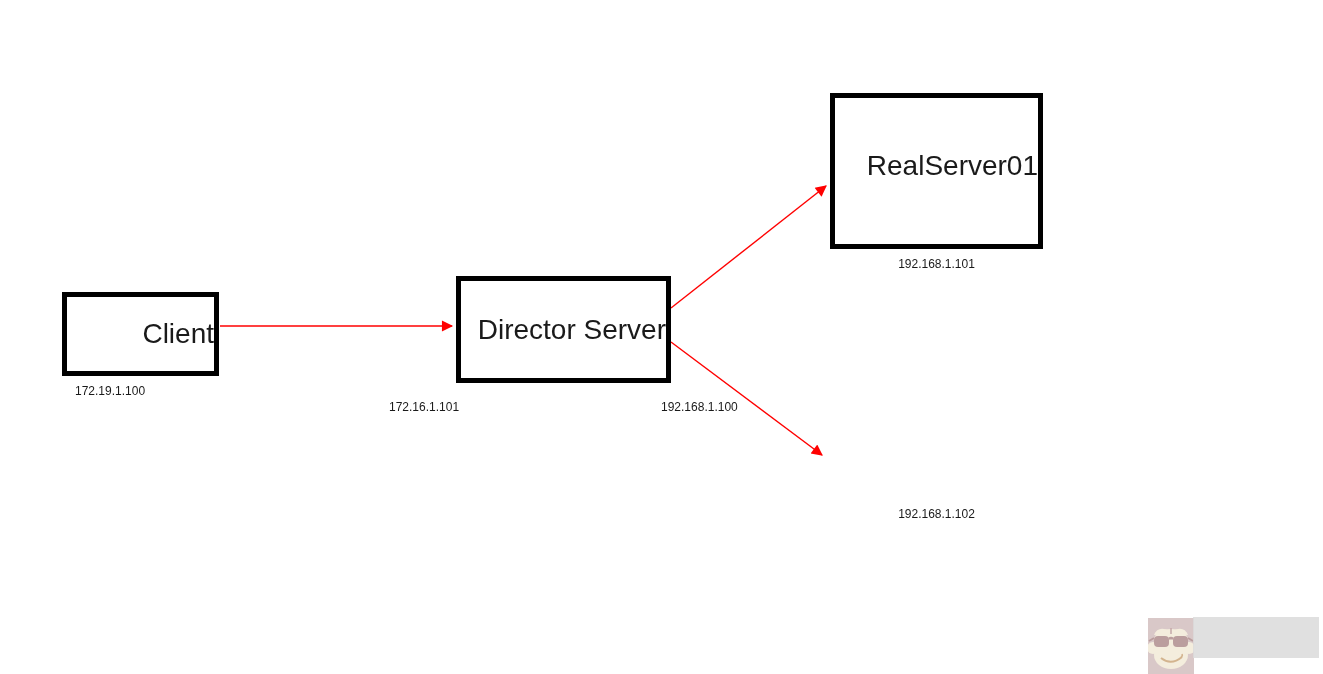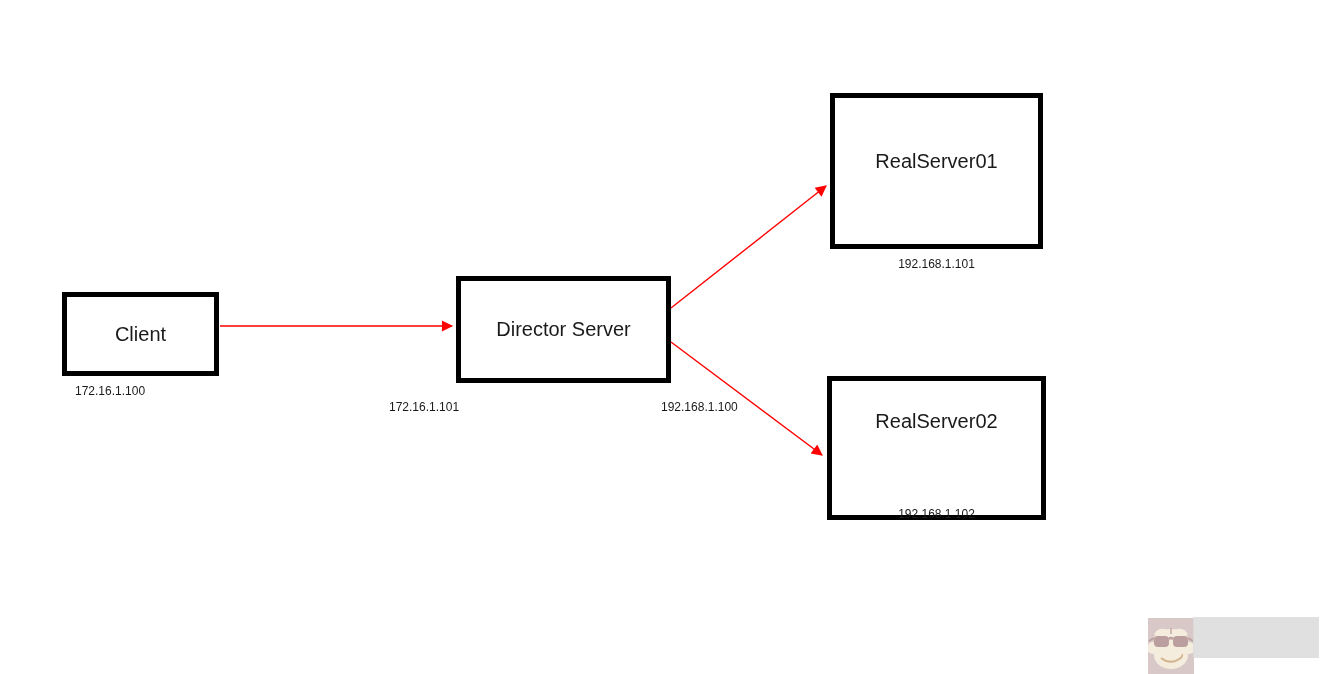--- a/index.html
+++ b/index.html
@@ -22,22 +22,22 @@
     pointer-events: none;
   }
   .edge { stroke: #ff0000; stroke-width: 1.4; }
 
   .node {
     position: absolute;
     border: 5px solid #000000;
     background: #ffffff;
     display: flex;
     align-items: center;
-    justify-content: center;
-    font-size: 20px;
+    justify-content: flex-end;
+    font-size: 28px;
     color: #1a1a1a;
     white-space: nowrap;
   }
   #node-client   { left: 62px;  top: 292px; width: 157px; height: 84px; }
   #node-director { left: 456px; top: 276px; width: 215px; height: 107px; }
   #node-real1    { left: 830px; top: 93px;  width: 213px; height: 156px; align-items: flex-start; padding-top: 52px; }
   #node-real2    { left: 827px; top: 376px; width: 219px; height: 144px; align-items: flex-start; padding-top: 29px; }
 
   .ip {
     position: absolute;
@@ -81,25 +81,22 @@
   </div>
 
   <div class="node" id="node-client" style="border-color: rgb(0, 0, 0);">
     <span>Client</span>
   </div>
 
   <div class="node" id="node-real1" style="border-color: rgb(0, 0, 0);">
     <span>RealServer01</span>
   </div>
 
-  <div class="node" id="node-real2" style="border-color: rgb(0, 0, 0);">
-    <span>RealServer02</span>
-  </div>
 
-  <div class="ip" id="ip-client">172.16.1.100</div>
+  <div class="ip" id="ip-client">172.19.1.100</div>
 
   <div class="ip" id="ip-director-left">172.16.1.101</div>
 
   <div class="ip" id="ip-director-right">192.168.1.100</div>
 
   <div class="ip" id="ip-real1">192.168.1.101</div>
 
   <div class="ip" id="ip-real2">192.168.1.102</div>
 
   <div class="watermark">

